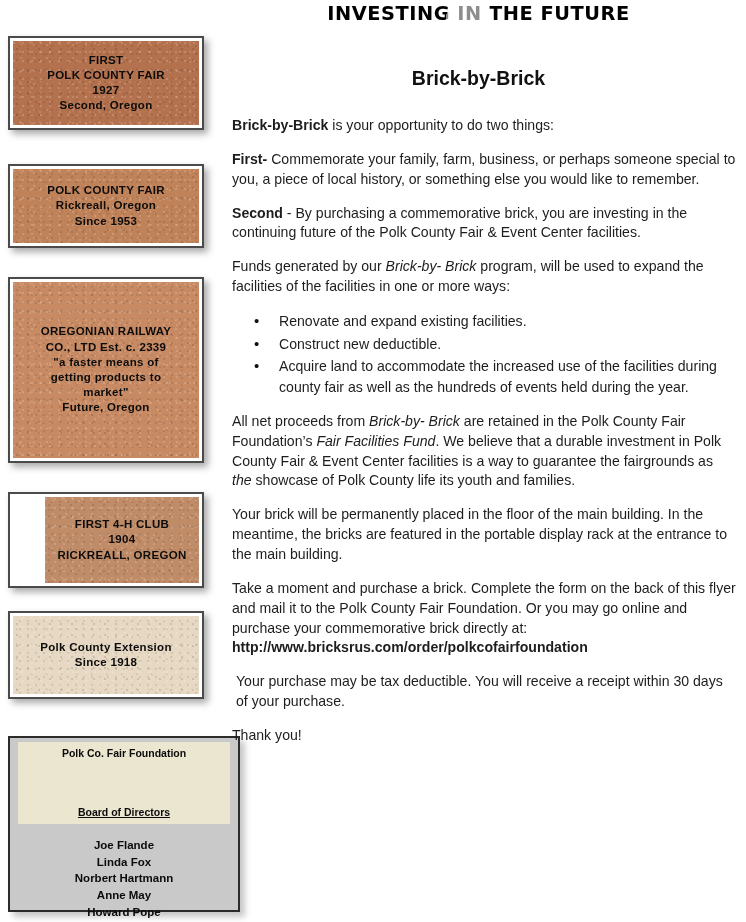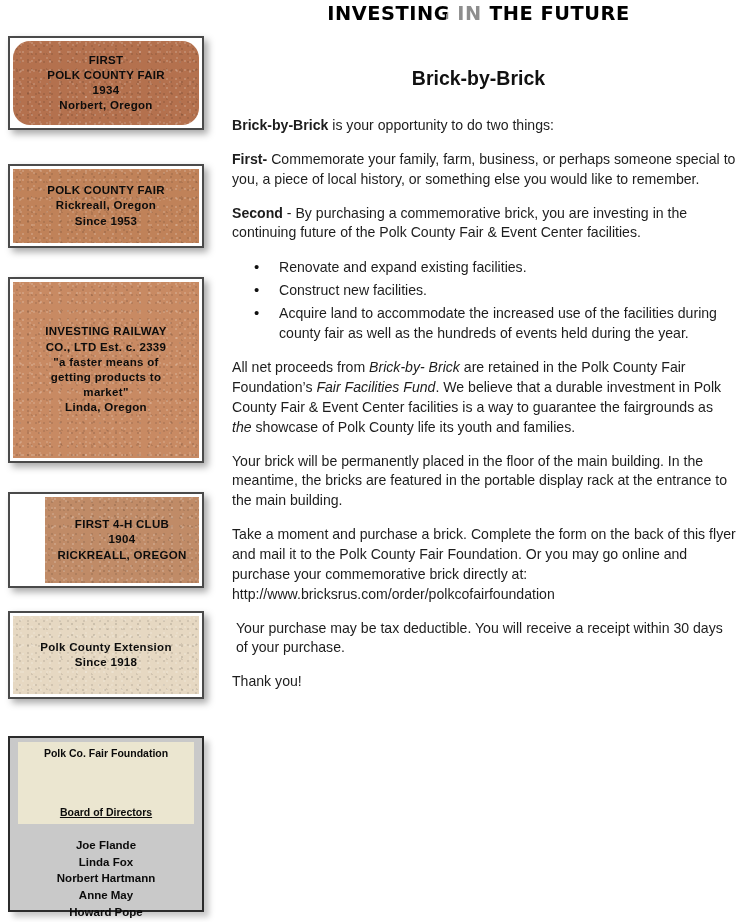--- a/index.html
+++ b/index.html
@@ -66,32 +66,32 @@
   }
   .brick-face > div { position: relative; z-index: 1; line-height: 1.32; }
 
   
   #brick-1 { top: 36px;  width: 196px; height: 94px;  }
   #brick-2 { top: 164px; width: 196px; height: 84px;  }
   #brick-3 { top: 277px; width: 196px; height: 186px; }
   #brick-4 { top: 492px; width: 196px; height: 96px; padding-left: 35px;  }
   #brick-5 { top: 611px; width: 196px; height: 88px;  }
 
-  #brick-1 .brick-face { background: #b4714e; font-size: 11.5px; border-radius: 17px; }
+  #brick-1 .brick-face { background: #b4714e; font-size: 11.5px; }
   #brick-2 .brick-face { background: #c08259; font-size: 11.5px; }
   #brick-3 .brick-face { background: #c88a63; font-size: 11.5px; }
   #brick-4 .brick-face { background: #c08b67; font-size: 11.5px; }
   #brick-5 .brick-face { background: #e6d8c2; font-size: 11.5px; }
 
   
   #board-box {
     position: absolute;
     left: 8px;
     top: 736px;
-    width: 196px;
+    width: 232px;
     height: 176px;
     box-sizing: border-box;
     background: #c9c9c9;
     border: 2px solid #2b2b2b;
     box-shadow: 5px 5px 6px rgba(0,0,0,0.22);
     text-align: center;
     color: #0b0b0b;
   }
   #board-header {
     background: #ebe6d0;
@@ -161,21 +161,21 @@
 
   #body-text {
     margin-top: 26px;
     font-size: 14.1px;
     line-height: 1.41;
     color: #1d1d1d;
   }
   #body-text p { margin: 0 0 14px 11px; }
   #body-text .b { font-weight: bold; }
   #body-text .i { font-style: italic; }
-  #body-text .url { font-weight: normal; text-align: center; }
+  #body-text .url { font-weight: bold; text-align: center; }
 
   ul#fund-uses {
     list-style: none;
     margin: 0 0 14px 0;
     padding: 0;
   }
   ul#fund-uses li {
     position: relative;
     padding-left: 58px;
     margin-bottom: 2px;
@@ -193,41 +193,41 @@
 </style>
 </head>
 <body>
 
 <div id="left-column">
 
   <div class="brick-frame" id="brick-1">
     <div class="brick-face" style="background: rgb(180, 113, 78);">
       <div>FIRST</div>
       <div>POLK COUNTY FAIR</div>
-      <div>1934</div>
-      <div>Norbert, Oregon</div>
+      <div>1927</div>
+      <div>Second, Oregon</div>
     </div>
   </div>
 
   <div class="brick-frame" id="brick-2">
     <div class="brick-face" style="background: rgb(192, 130, 89);">
       <div>POLK COUNTY FAIR</div>
       <div>Rickreall, Oregon</div>
       <div>Since 1953</div>
     </div>
   </div>
 
   <div class="brick-frame" id="brick-3">
     <div class="brick-face" style="background: rgb(200, 138, 99);">
-      <div>INVESTING RAILWAY</div>
+      <div>OREGONIAN RAILWAY</div>
       <div>CO., LTD Est. c. 2339</div>
       <div>"a faster means of</div>
       <div>getting products to</div>
       <div>market"</div>
-      <div>Linda, Oregon</div>
+      <div>Future, Oregon</div>
     </div>
   </div>
 
   <div class="brick-frame" id="brick-4">
     <div class="brick-face" style="background: rgb(192, 139, 103);">
       <div>FIRST 4-H CLUB</div>
       <div>1904</div>
       <div>RICKREALL, OREGON</div>
     </div>
   </div>
@@ -268,24 +268,27 @@
     </p>
 
     <p>
       <span class="b">First-</span><span> Commemorate your family, farm, business, or perhaps someone special to you, a piece of local history, or something else you would like to remember.</span>
     </p>
 
     <p>
       <span class="b">Second</span><span> - By purchasing a commemorative brick, you are investing in the continuing future of the Polk County Fair &amp; Event Center facilities.</span>
     </p>
 
+    <p>
+      <span>Funds generated by our </span><span class="i">Brick-by- Brick</span><span> program, will be used to expand the facilities of the facilities in one or more ways:</span>
+    </p>
 
     <ul id="fund-uses">
       <li>Renovate and expand existing facilities.</li>
-      <li>Construct new facilities.</li>
+      <li>Construct new deductible.</li>
       <li>Acquire land to accommodate the increased use of the facilities during county fair as well as the hundreds of events held during the year.</li>
     </ul>
 
     <p>
       <span>All net proceeds from </span><span class="i">Brick-by- Brick</span><span> are retained in the Polk County Fair Foundation’s </span><span class="i">Fair Facilities Fund</span><span>. We believe that a durable investment in Polk County Fair &amp; Event Center facilities is a way to guarantee the fairgrounds as </span><span class="i">the</span><span> showcase of Polk County life its youth and families.</span>
     </p>
 
     <p>Your brick will be permanently placed in the floor of the main building. In the meantime, the bricks are featured in the portable display rack at the entrance to the main building.</p>
 
     <p>

